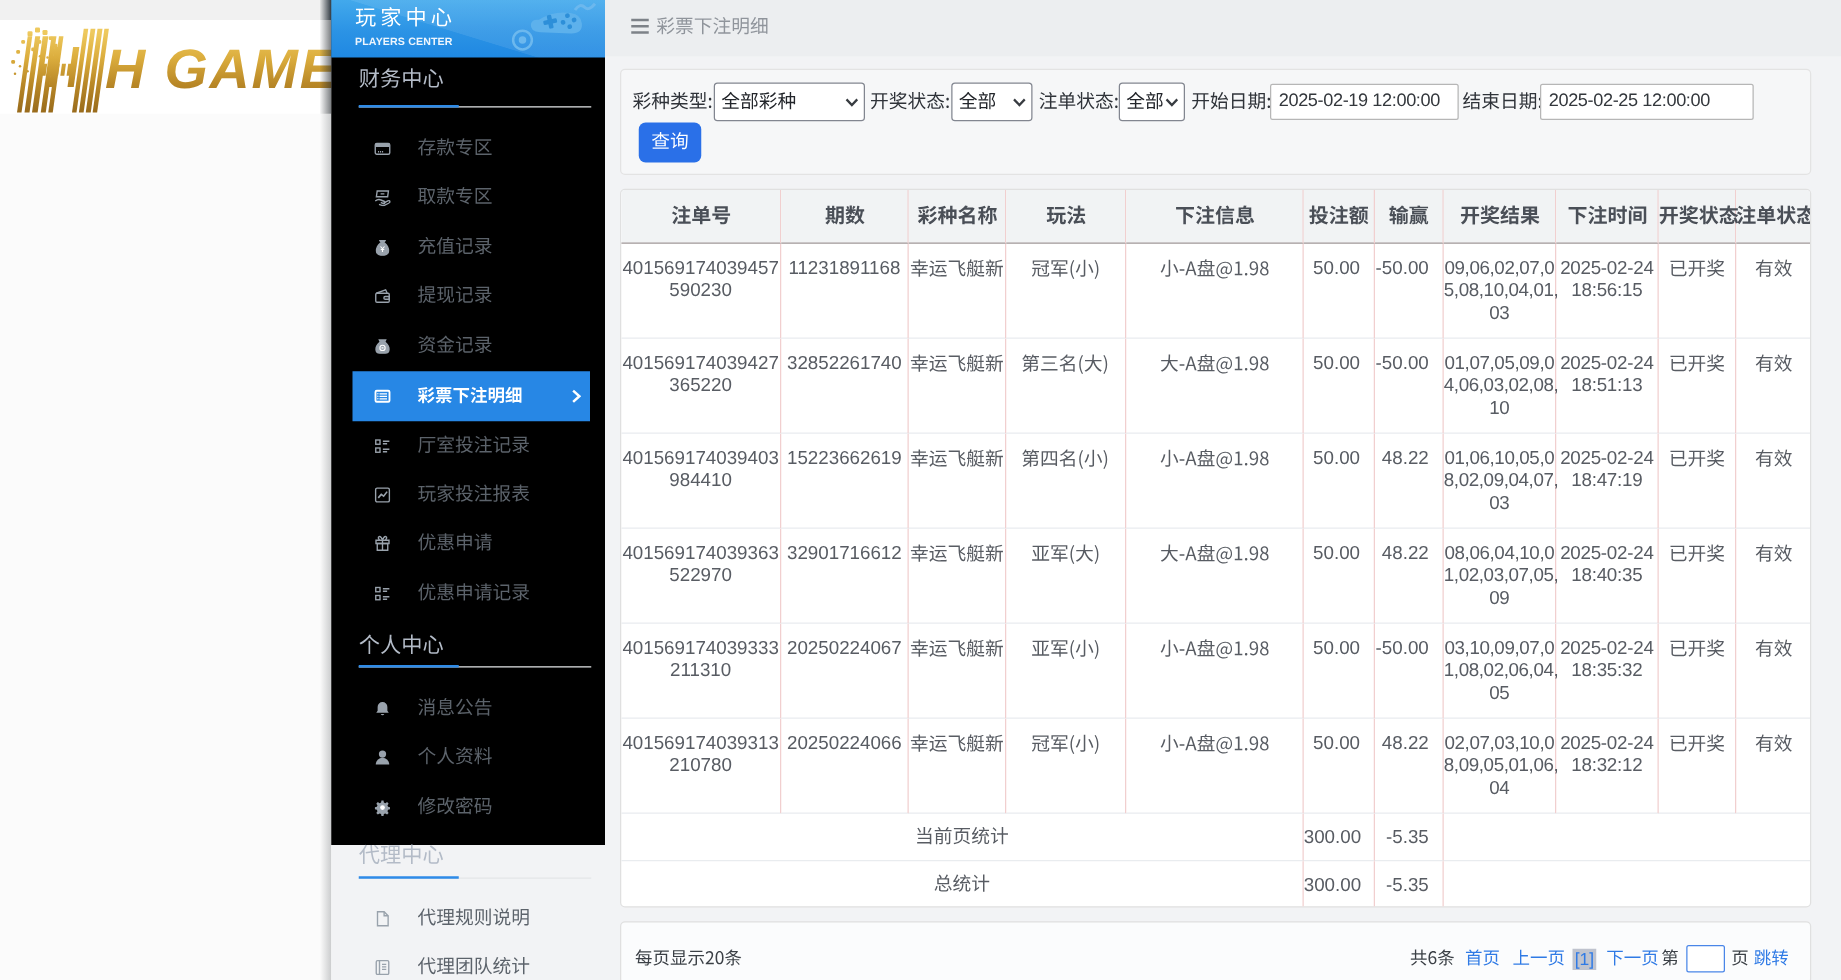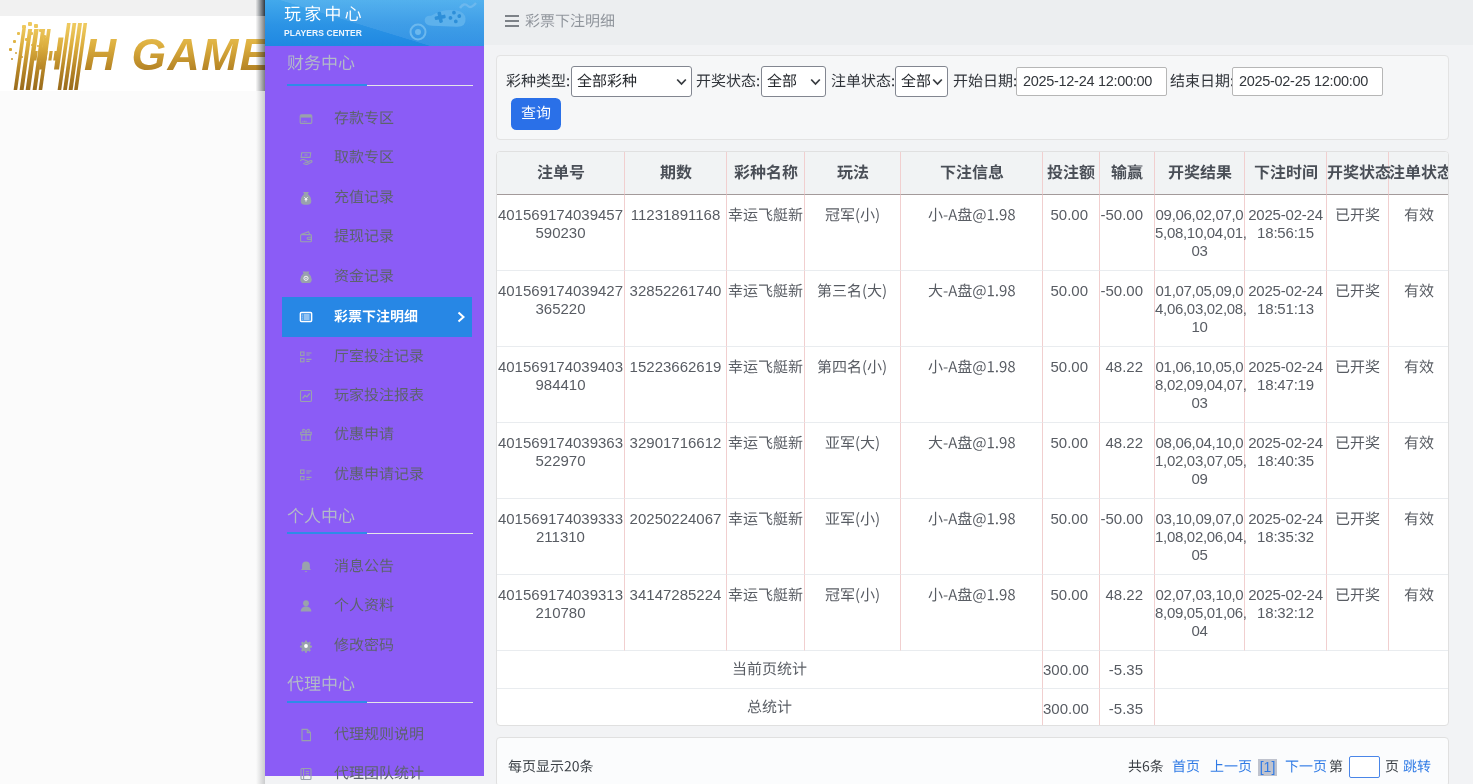--- a/index.html
+++ b/index.html
@@ -216,21 +216,21 @@
             <rect x="87" y="7" width="4" height="67"></rect>
             <rect x="92.5" y="7" width="3.6" height="67"></rect>
           </g>
 <text x="84" y="54" font-family="Liberation Sans, sans-serif" font-weight="bold" font-style="italic" font-size="44.5" letter-spacing="1.5" fill="url(#au)">H GAME</text>
 </g>
       </svg>
 <div style="position:absolute;left:256px;top:0;width:9px;height:16px;background:linear-gradient(90deg,rgba(15,25,35,.05),rgba(15,25,35,.85))"></div>
 <div style="position:absolute;left:256px;top:16px;width:9px;height:75px;background:linear-gradient(90deg,rgba(35,40,45,.03),rgba(35,40,45,.6))"></div>
 <div style="position:absolute;left:256px;top:91px;width:9px;height:693px;background:linear-gradient(90deg,rgba(60,65,70,0),rgba(60,65,70,.25))"></div>
 </div>
-<div style="position:absolute;left:265px;top:0;width:219px;height:776px;background:#8b5cf6;border-right:1px solid #e3e4e6">
+<div style="position:absolute;left:265px;top:0;width:219px;height:676px;background:#000000;border-right:1px solid #e3e4e6">
 <div style="position:absolute;left:0;top:0;width:219px;height:46px;background:linear-gradient(180deg,#42a9ec 0%,#2b93e5 55%,#1f88e2 100%);overflow:hidden">
 <div style="position:absolute;left:0;top:0;width:219px;height:46px;background:linear-gradient(197deg,rgba(255,255,255,.09) 55%,rgba(255,255,255,0) 55.5%)"></div>
 <svg width="219" height="46" style="position:absolute;left:0;top:0">
 <g fill="none" stroke="#6cb8ee" stroke-width="2">
 <circle cx="153" cy="32" r="7.5"></circle>
 <path d="M195 8 q4 -6 8 -2 q3 3 8 -3" stroke-width="2.4"></path>
 </g>
 <circle cx="153" cy="32" r="3" fill="#6cb8ee"></circle>
 <g transform="rotate(-12 185 18)">
 <path d="M167 12 q13 -5 26 0 q8 3 7 10 q-1 8 -10 6 l-24 -6 q-8 -2 -6 -8 q2 -4 7 -2z" fill="#5db1ec"></path>
@@ -602,31 +602,31 @@
       </svg>
 <div style="position:absolute;left:469px;top:73.0px;line-height:0"><svg width="64.17" height="18.0" viewBox="0 0 64.17 18.0">
           <g fill="#2f3339" transform="translate(0,13.2) scale(0.015,-0.015)">
             <use href="#r5f00" x="0"></use>
             <use href="#r59cb" x="1000"></use>
             <use href="#r65e5" x="2000"></use>
             <use href="#r671f" x="3000"></use>
             <use href="#r3a" x="4000"></use>
           </g>
         </svg></div>
-      <div style="position:absolute;left:532px;top:67px;width:151px;height:29px;background:#fff;border:1px solid #b6b6b6;border-radius:2px;box-sizing:border-box;font:14.5px 'Liberation Sans',sans-serif;color:#33373c;line-height:27px;padding-left:6px;letter-spacing:-0.3px">2025-12-24 12:00:00</div>
+      <div style="position:absolute;left:532px;top:67px;width:151px;height:29px;background:#fff;border:1px solid #b6b6b6;border-radius:2px;box-sizing:border-box;font:14.5px 'Liberation Sans',sans-serif;color:#33373c;line-height:27px;padding-left:6px;letter-spacing:-0.3px">2025-02-19 12:00:00</div>
 <div style="position:absolute;left:686px;top:73.0px;line-height:0"><svg width="64.17" height="18.0" viewBox="0 0 64.17 18.0">
           <g fill="#2f3339" transform="translate(0,13.2) scale(0.015,-0.015)">
             <use href="#r7ed3" x="0"></use>
             <use href="#r675f" x="1000"></use>
             <use href="#r65e5" x="2000"></use>
             <use href="#r671f" x="3000"></use>
             <use href="#r3a" x="4000"></use>
           </g>
         </svg></div>
-      <div style="position:absolute;left:748px;top:67px;width:151px;height:29px;background:#fff;border:1px solid #b6b6b6;border-radius:2px;box-sizing:border-box;font:14.5px 'Liberation Sans',sans-serif;color:#33373c;line-height:27px;padding-left:6px;letter-spacing:-0.3px">2025-02-25 12:00:00</div>
+      <div style="position:absolute;left:748px;top:67px;width:171px;height:29px;background:#fff;border:1px solid #b6b6b6;border-radius:2px;box-sizing:border-box;font:14.5px 'Liberation Sans',sans-serif;color:#33373c;line-height:27px;padding-left:6px;letter-spacing:-0.3px">2025-02-25 12:00:00</div>
 <div style="position:absolute;left:27px;top:98px;width:50px;height:32px;background:#2a70e8;border-radius:5.5px"></div>
 <div style="position:absolute;left:37.0px;top:105.0px;line-height:0"><svg width="30.0" height="18.0" viewBox="0 0 30.0 18.0">
           <g fill="#fff" transform="translate(0,13.2) scale(0.015,-0.015)">
             <use href="#r67e5" x="0"></use>
             <use href="#r8be2" x="1000"></use>
           </g>
         </svg></div>
 <div style="position:absolute;left:12px;top:151px;width:953px;height:575px;background:#fff;border:1px solid #e0e0e0;border-radius:4px;box-sizing:border-box;overflow:hidden">
 <table style="border-collapse:separate;border-spacing:0;table-layout:fixed;width:951px;font-family:'Liberation Sans',sans-serif">
           <colgroup>
@@ -1032,21 +1032,21 @@
                 <div style="line-height:0;margin-top:12px"><svg width="30.0" height="18.0" viewBox="0 0 30.0 18.0">
                     <g fill="#585c63" transform="translate(0,13.2) scale(0.015,-0.015)">
                       <use href="#r6709" x="0"></use>
                       <use href="#r6548" x="1000"></use>
                     </g>
                   </svg></div>
               </td>
             </tr>
             <tr>
               <td class="tc">401569174039313<br>210780</td>
-              <td class="tc">34147285224</td>
+              <td class="tc">20250224066</td>
               <td class="ts">
                 <div style="line-height:0;margin-top:12px"><svg width="75.0" height="18.0" viewBox="0 0 75.0 18.0">
                     <g fill="#585c63" transform="translate(0,13.2) scale(0.015,-0.015)">
                       <use href="#r5e78" x="0"></use>
                       <use href="#r8fd0" x="1000"></use>
                       <use href="#r98de" x="2000"></use>
                       <use href="#r8247" x="3000"></use>
                       <use href="#r65b0" x="4000"></use>
                     </g>
                   </svg></div>

